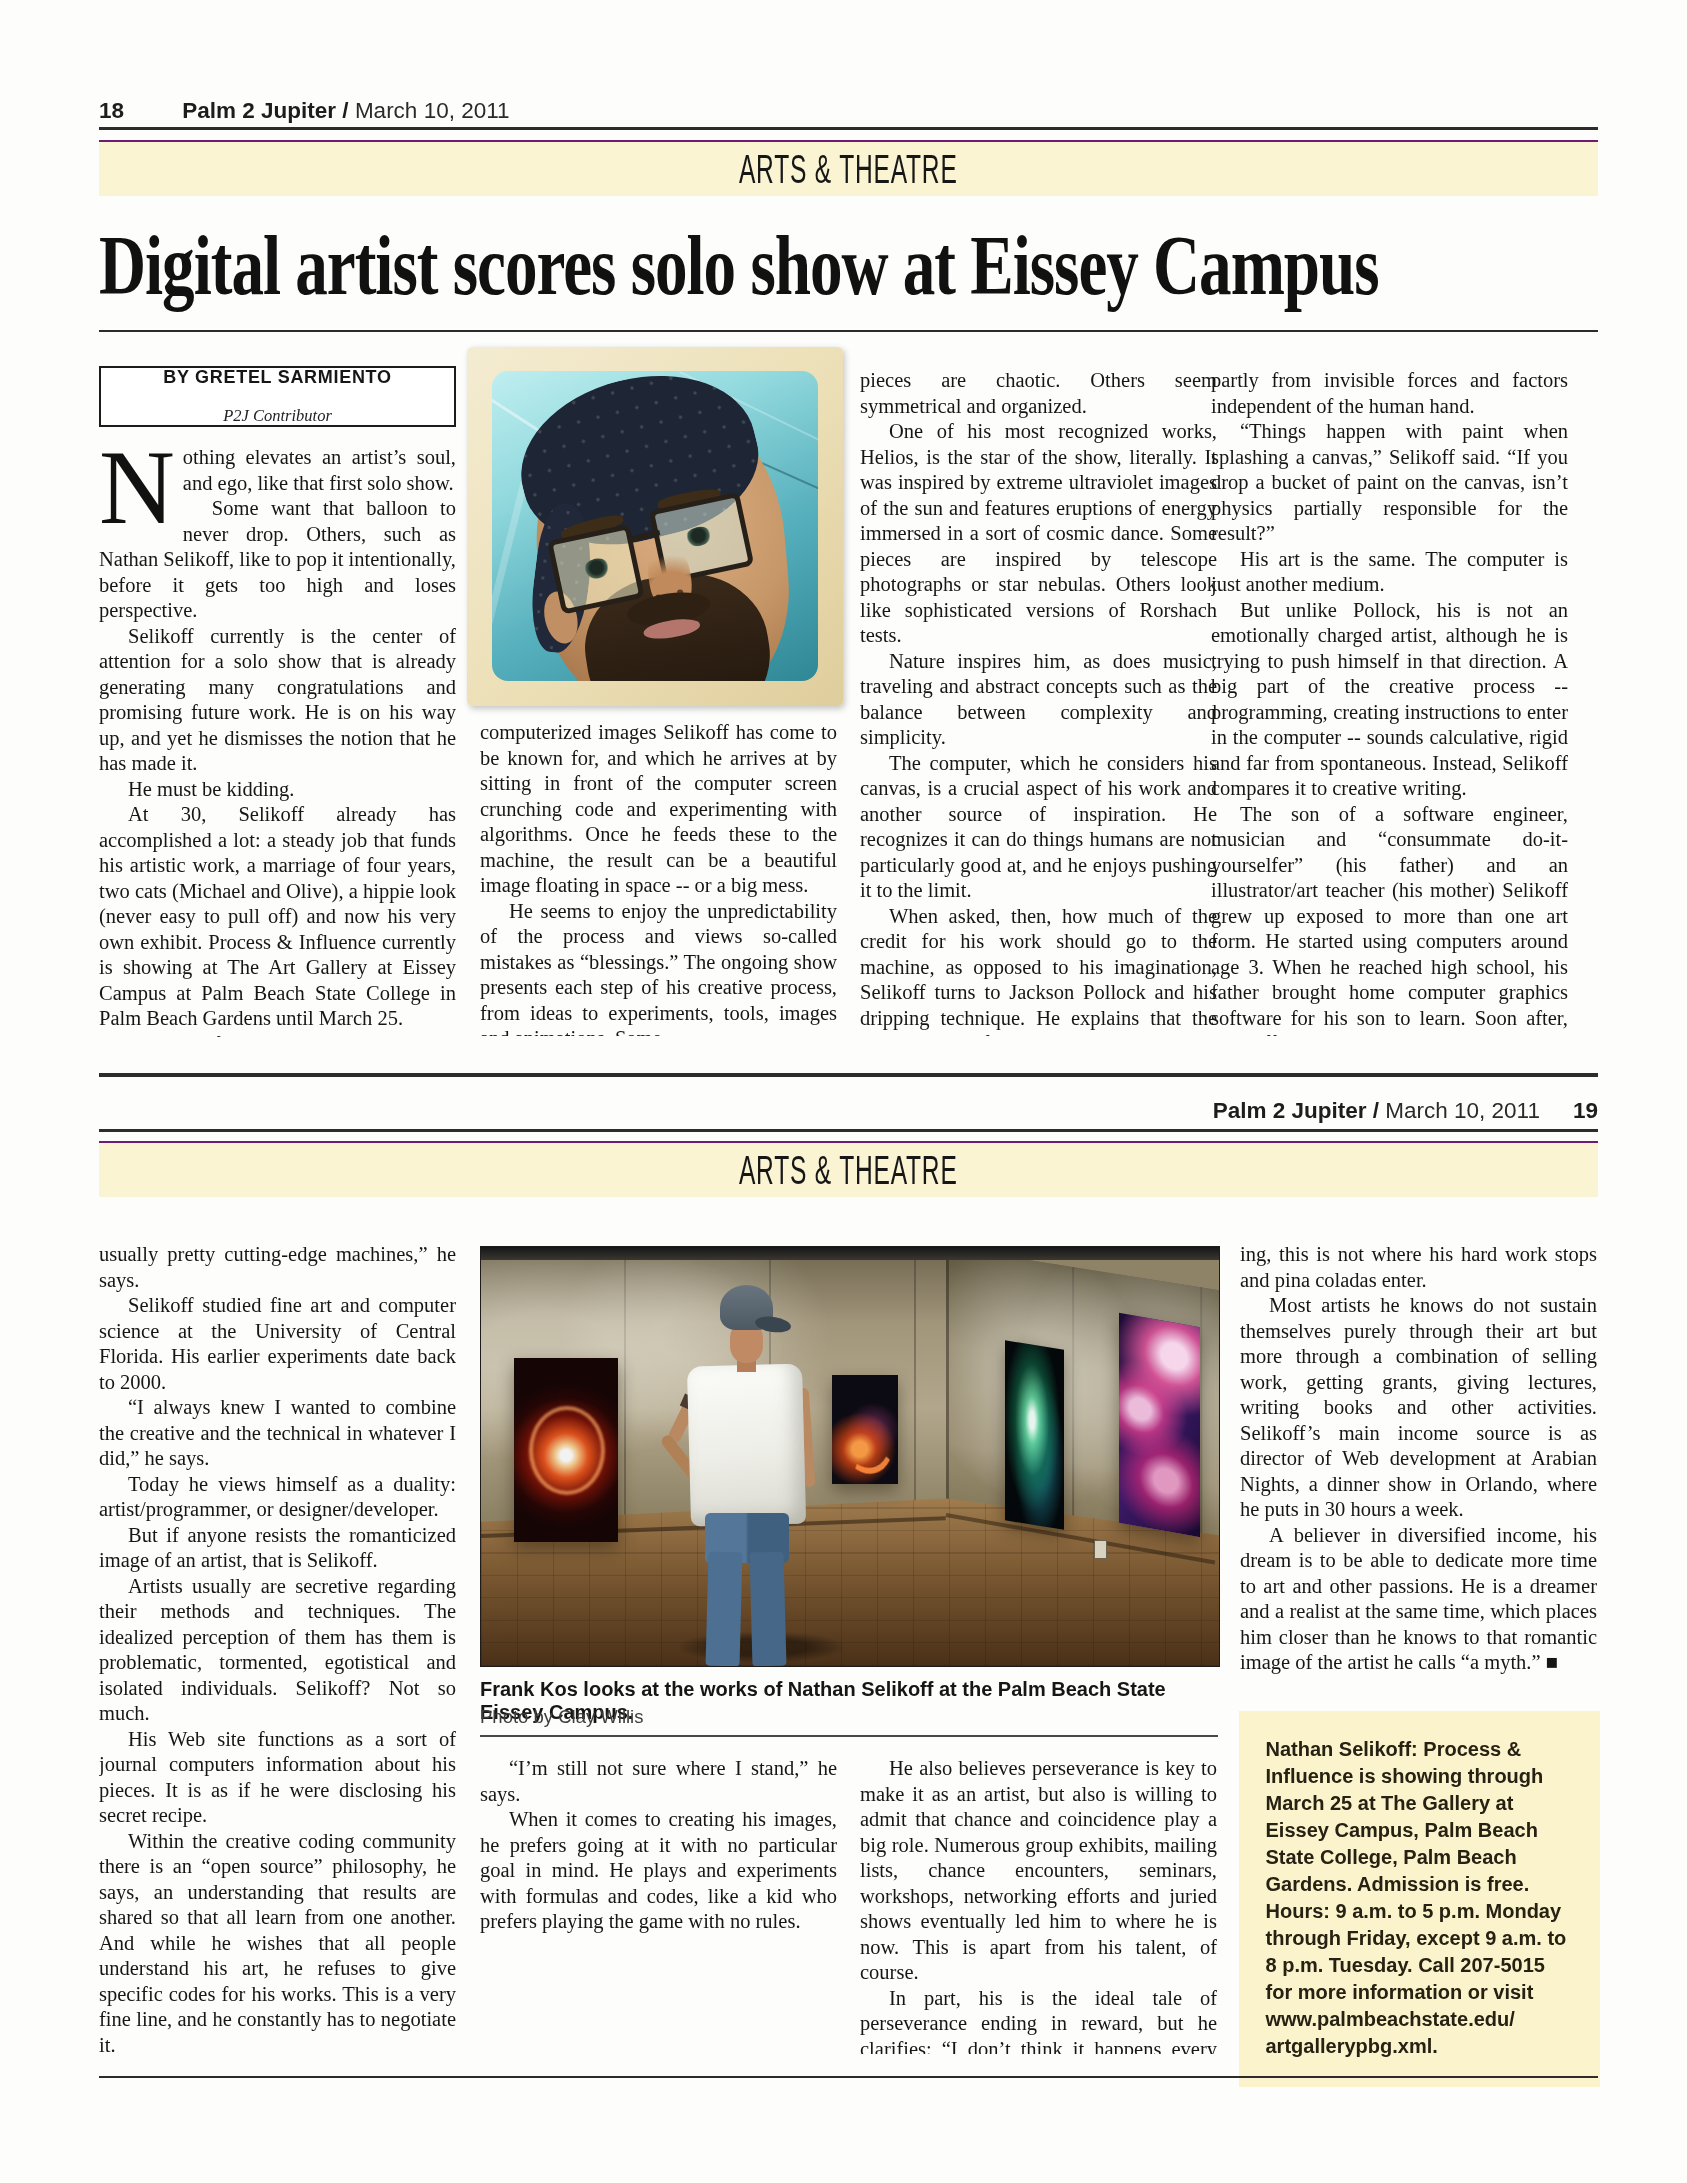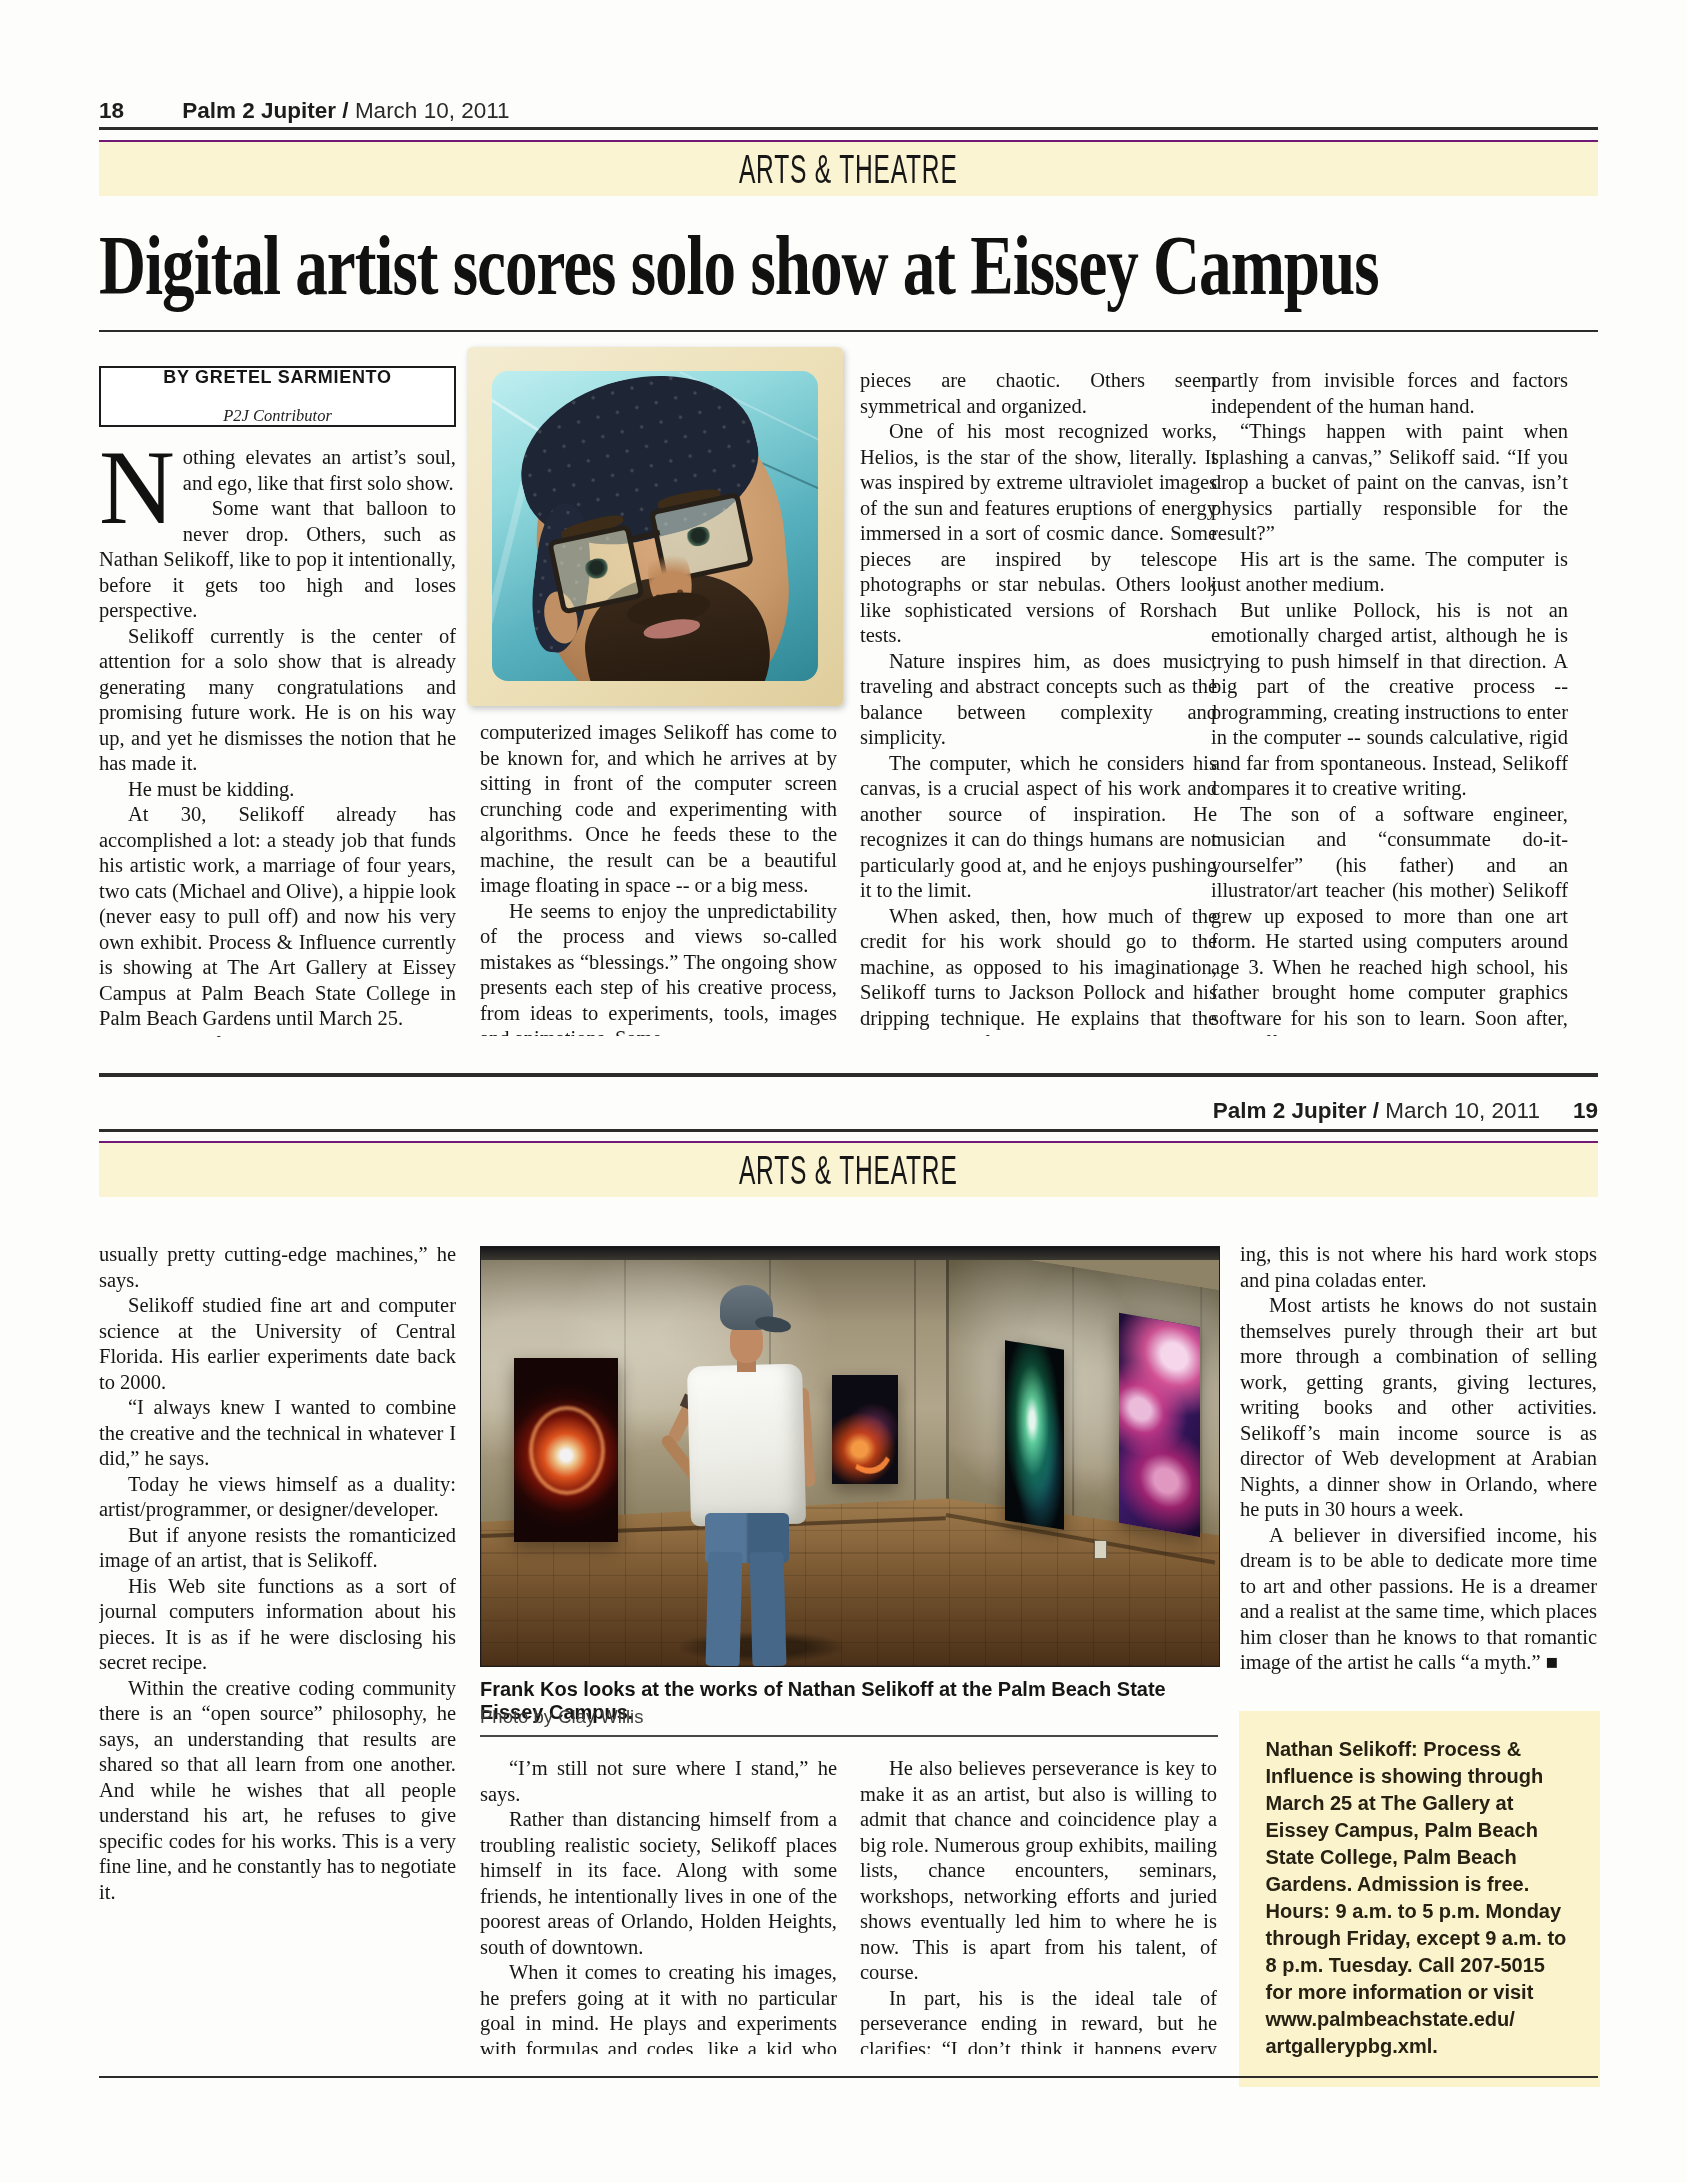--- a/index.html
+++ b/index.html
@@ -241,27 +241,27 @@
   <div class="caption" style="left:480px;top:1678px;width:738px;">Frank Kos looks at the works of Nathan Selikoff at the Palm Beach State Eissey Campus.</div>
   <div class="credit" style="left:480px;top:1706px;width:738px;">Photo by Clay Willis</div>
   <div class="rule" style="left:480px;top:1735px;width:738px;height:2px;background:#4a4844;"></div>
 
   <div class="col" style="left:99px;top:1242px;height:810px;">
     <p class="ni">usually pretty cutting-edge machines,” he says.</p>
     <p>Selikoff studied fine art and computer science at the University of Central Florida. His earlier experiments date back to 2000.</p>
     <p>“I always knew I wanted to combine the creative and the technical in whatever I did,” he says.</p>
     <p>Today he views himself as a duality: artist/programmer, or designer/developer.</p>
     <p>But if anyone resists the romanticized image of an artist, that is Selikoff.</p>
+    <p>Artists usually are secretive regarding their methods and techniques. The idealized perception of them has them is problematic, tormented, egotistical and isolated individuals. Selikoff? Not so much.</p>
     <p>His Web site functions as a sort of journal computers information about his pieces. It is as if he were disclosing his secret recipe.</p>
     <p>Within the creative coding community there is an “open source” philosophy, he says, an understanding that results are shared so that all learn from one another. And while he wishes that all people understand his art, he refuses to give specific codes for his works. This is a very fine line, and he constantly has to negotiate it.</p>
   </div>
 
   <div class="col" style="left:480px;top:1756px;height:298px;">
     <p>“I’m still not sure where I stand,” he says.</p>
-    <p>Rather than distancing himself from a troubling realistic society, Selikoff places himself in its face. Along with some friends, he intentionally lives in one of the poorest areas of Orlando, Holden Heights, south of downtown.</p>
     <p>When it comes to creating his images, he prefers going at it with no particular goal in mind. He plays and experiments with formulas and codes, like a kid who prefers playing the game with no rules.</p>
   </div>
 
   <div class="col" style="left:860px;top:1756px;height:298px;">
     <p>He also believes perseverance is key to make it as an artist, but also is willing to admit that chance and coincidence play a big role. Numerous group exhibits, mailing lists, chance encounters, seminars, workshops, networking efforts and juried shows eventually led him to where he is now. This is apart from his talent, of course.</p>
     <p>In part, his is the ideal tale of perseverance ending in reward, but he clarifies: “I don’t think it happens every day.”</p>
 
   </div>
 
   <div class="col" style="left:1240px;top:1242px;height:457px;">

